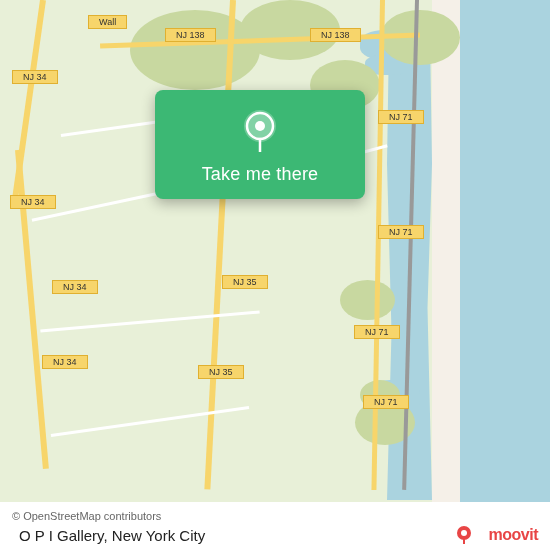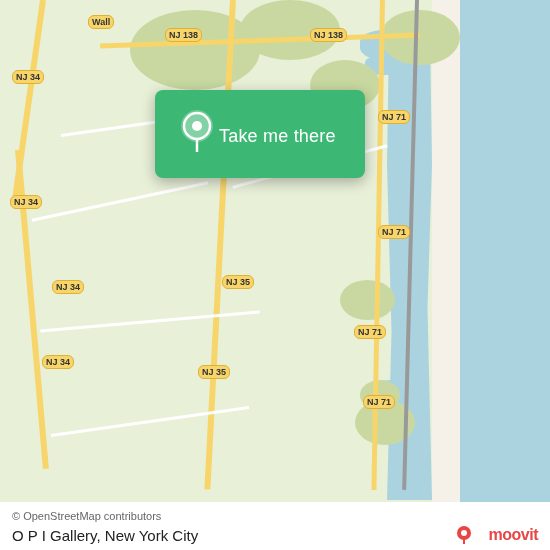--- a/index.html
+++ b/index.html
@@ -67,38 +67,38 @@
     .road-white {
       position: absolute;
       background: #ffffff;
     }
 
     
     .route-label {
       position: absolute;
       background: #f7d56b;
       border: 1.5px solid #e0b030;
-      border-radius: 6px;
+      border-radius: 0;
       font-size: 9px;
-      font-weight: bold;
+      font-weight: normal;
       color: #333;
-      padding: 1px 3px;
+      padding: 1px 10px;
       white-space: nowrap;
     }
 
     
     #popup-card {
       position: absolute;
       top: 90px;
       left: 155px;
       width: 210px;
       background: #3cb874;
       border-radius: 8px;
       display: flex;
-      flex-direction: row;
+      flex-direction: column;
       align-items: center;
       padding: 18px 20px 14px 20px;
       box-shadow: 0 4px 14px rgba(0,0,0,0.3);
       z-index: 10;
     }
 
     .pin-icon {
       width: 44px;
       height: 44px;
       margin-bottom: 12px;
@@ -131,20 +131,21 @@
     #attribution {
       font-size: 11px;
       color: #666;
       margin-bottom: 4px;
     }
 
     #location-info {
       display: flex;
       align-items: flex-end;
       justify-content: space-between;
+      margin-left: 7px;
     }
 
     #location-name {
       font-size: 15px;
       font-weight: normal;
       color: #222;
     }
 
     
     .moovit-logo {

